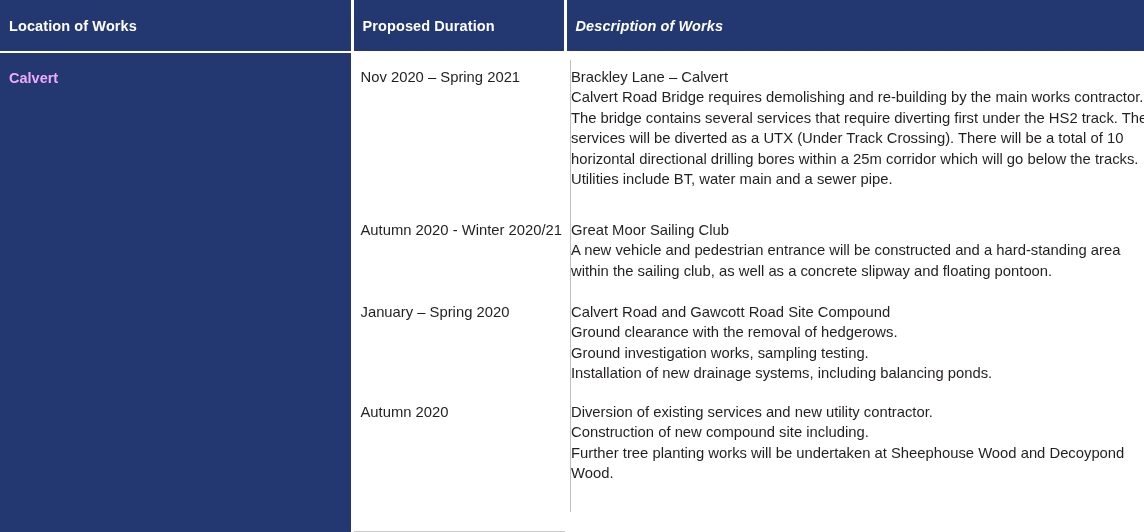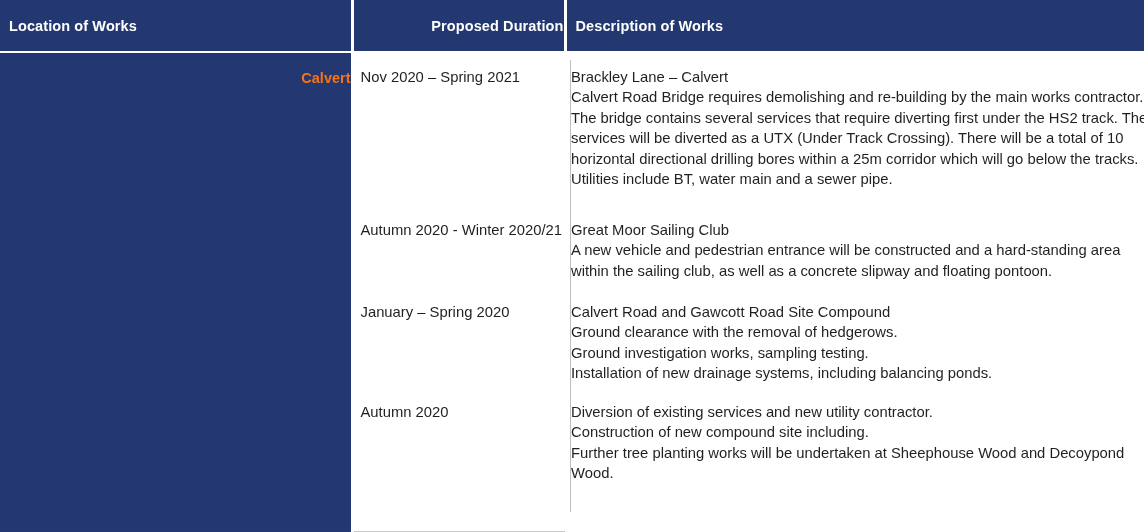--- a/index.html
+++ b/index.html
@@ -32,36 +32,35 @@
     font-size: 14.5px;
     font-weight: bold;
     text-align: left;
     vertical-align: middle;
     padding: 0 0 0 9px;
     box-sizing: border-box;
     border-bottom: 2px solid #ffffff;
     letter-spacing: 0.1px;
   }
   .th.loc  { width: 352px; border-right: 3px solid #ffffff; }
-  .th.dur  { width: 213px; border-right: 3px solid #ffffff; text-align: right; }
-  .th.desc { width: 579px; }
+  .th.dur  { width: 213px; border-right: 3px solid #ffffff; }
+  .th.desc { width: 579px; font-style: italic; }
 
   
   .td-location {
     width: 352px;
     background: #233870;
-    color: #f97316;
+    color: #f0abfc;
     font-size: 14.5px;
     font-weight: bold;
     vertical-align: top;
     padding: 17px 0 12px 9px;
     box-sizing: border-box;
     border-right: 3px solid #ffffff;
     border-bottom: 1px solid #243971;
-    text-align: right;
   }
 
   .td-rows {
     padding: 7px;
     vertical-align: top;
     background: #ffffff;
     border-bottom: 1px solid #c9c9c9;
   }
 
   .inner-table {

